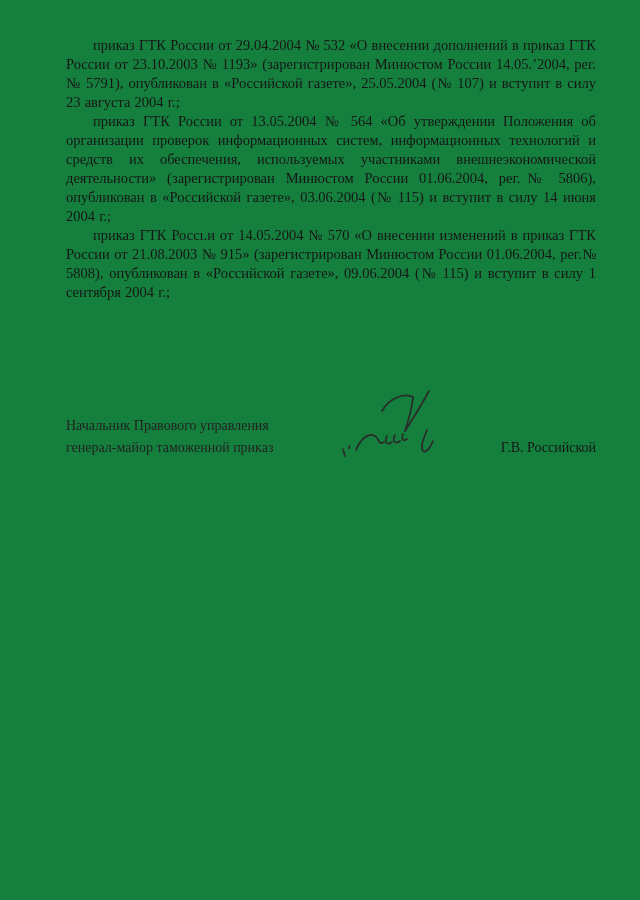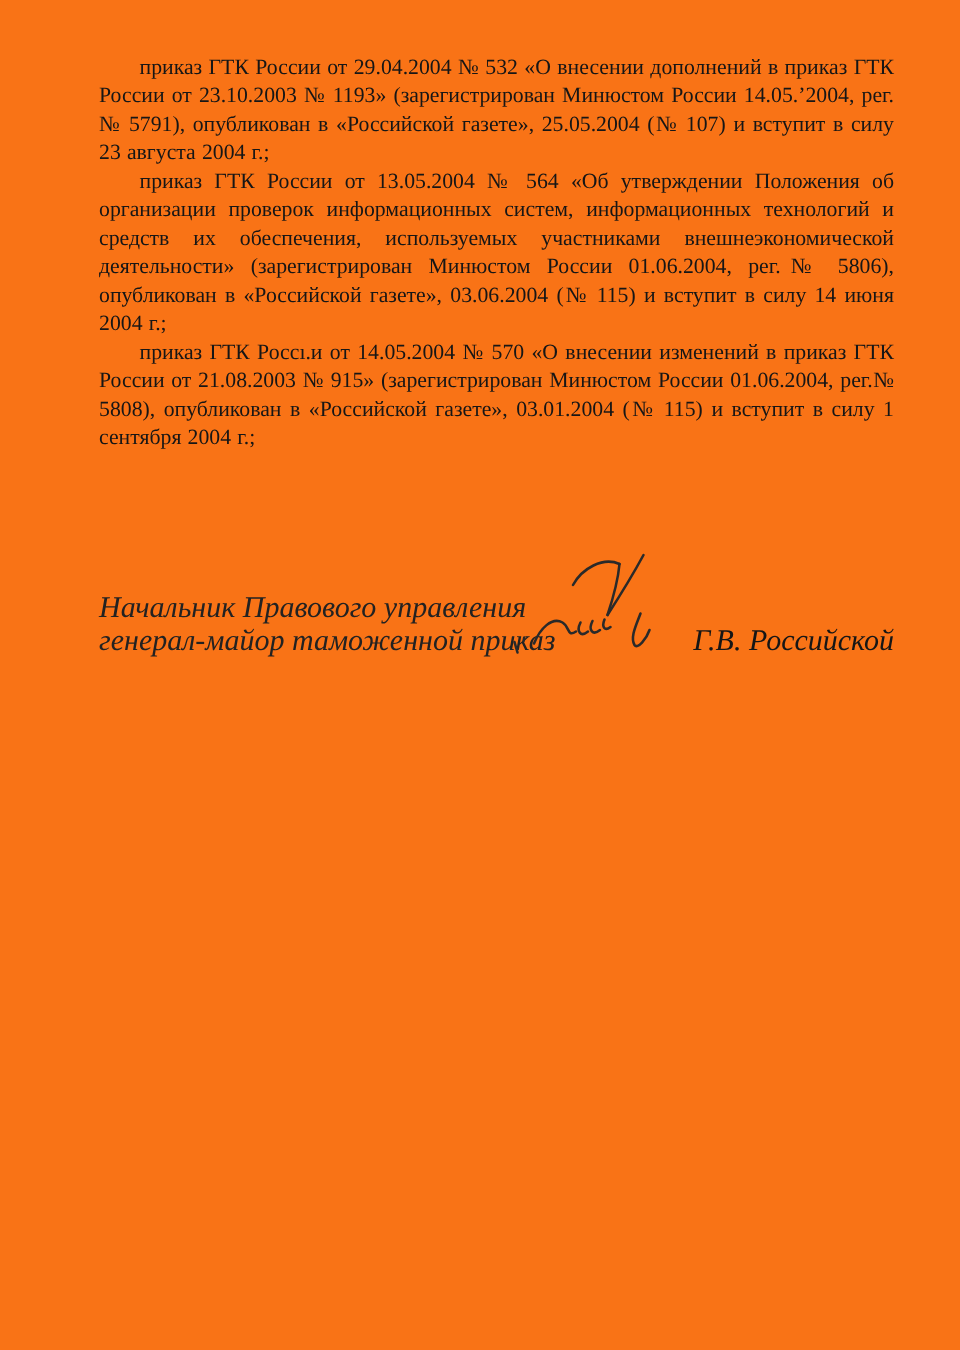--- a/index.html
+++ b/index.html
@@ -9,46 +9,45 @@
   body {
     width: 640px;
     height: 900px;
     background: #ffffff;
     font-family: "Liberation Serif", "DejaVu Serif", serif;
   }
   .page {
     position: relative;
     width: 640px;
     height: 900px;
-    background: #f97316;
+    background: #15803d;
     overflow: hidden;
     color: #161616;
   }
   .text-block {
     position: absolute;
     left: 66px;
     top: 36px;
     width: 530px;
     font-size: 14.5px;
     line-height: 19px;
     text-align: justify;
   }
   .para {
     margin: 0;
     text-indent: 27px;
     word-spacing: 0.5px;
   }
   .sig-block {
     position: absolute;
     left: 66px;
-    top: 394px;
+    top: 415px;
     width: 530px;
-    font-size: 20px;
+    font-size: 14px;
     line-height: 22px;
-    font-style: italic;
   }
   .sig-title {
     display: inline-block;
     color: #222222;
   }
   .sig-name {
     position: absolute;
     right: 0;
     top: 22px;
     white-space: nowrap;
@@ -69,21 +68,21 @@
   }
 </style>
 </head>
 <body>
 
 <div class="page">
 
   <div class="text-block">
     <p class="para">приказ ГТК России от 29.04.2004 № 532 «О внесении дополнений в приказ ГТК России от 23.10.2003 № 1193» (зарегистрирован Минюстом России 14.05.ʼ2004, рег.№ 5791), опубликован в «Российской газете», 25.05.2004 (№ 107) и вступит в силу 23 августа 2004 г.;</p>
     <p class="para">приказ ГТК России от 13.05.2004 № 564 «Об утверждении Положения об организации проверок информационных систем, информационных технологий и средств их обеспечения, используемых участниками внешнеэкономической деятельности» (зарегистрирован Минюстом России 01.06.2004, рег.№ 5806), опубликован в «Российской газете», 03.06.2004 (№ 115) и вступит в силу 14 июня 2004 г.;</p>
-    <p class="para">приказ ГТК Россı.и от 14.05.2004 № 570 «О внесении изменений в приказ ГТК России от 21.08.2003 № 915» (зарегистрирован Минюстом России 01.06.2004, рег.№ 5808), опубликован в «Российской газете», 03.01.2004 (№ 115) и вступит в силу 1 сентября 2004 г.;</p>
+    <p class="para">приказ ГТК Россı.и от 14.05.2004 № 570 «О внесении изменений в приказ ГТК России от 21.08.2003 № 915» (зарегистрирован Минюстом России 01.06.2004, рег.№ 5808), опубликован в «Российской газете», 09.06.2004 (№ 115) и вступит в силу 1 сентября 2004 г.;</p>
   </div>
 
   <div class="sig-block">
     <div class="sig-title">
       <div>Начальник Правового управления</div>
       <div>генерал-майор таможенной приказ</div>
     </div>
 
     <svg class="sig-svg" viewBox="0 0 130 82" aria-hidden="true">
 

